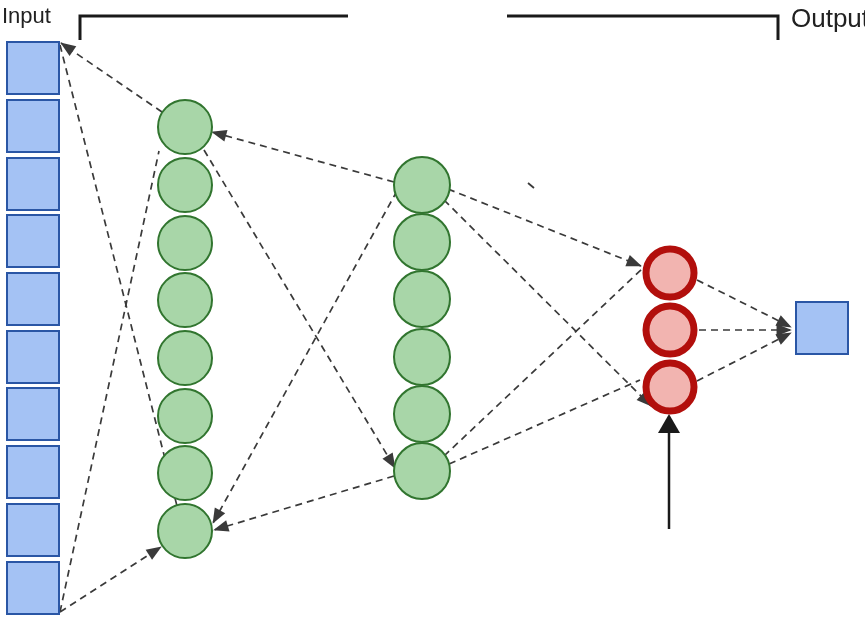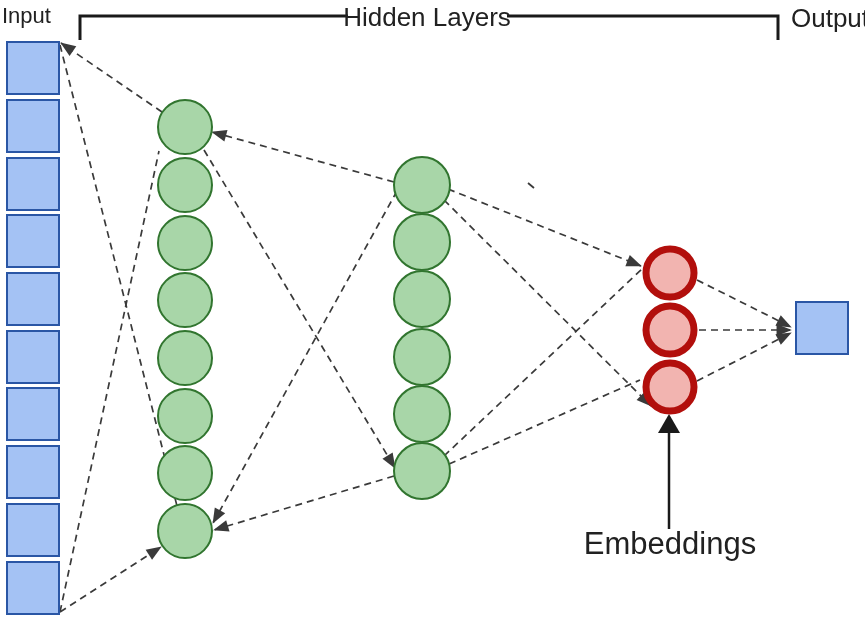--- a/index.html
+++ b/index.html
@@ -70,16 +70,14 @@
       <circle cx="422" cy="299" r="28" fill="#a8d6a8" stroke="#31752f" stroke-width="2"></circle>
       <circle cx="422" cy="357" r="28" fill="#a8d6a8" stroke="#31752f" stroke-width="2"></circle>
       <circle cx="422" cy="414" r="28" fill="#a8d6a8" stroke="#31752f" stroke-width="2"></circle>
       <circle cx="422" cy="471" r="28" fill="#a8d6a8" stroke="#31752f" stroke-width="2"></circle>
       <circle cx="670" cy="273" r="24" fill="#f2b4b0" stroke="#b20f0c" stroke-width="7"></circle>
       <circle cx="670" cy="330" r="24" fill="#f2b4b0" stroke="#b20f0c" stroke-width="7"></circle>
       <circle cx="670" cy="387" r="24" fill="#f2b4b0" stroke="#b20f0c" stroke-width="7"></circle>
       <rect x="796" y="302" width="52" height="52" fill="#a4c2f4" stroke="#2a56a5" stroke-width="2"></rect>
     </svg>
   <div class="lbl" id="input-label">Input</div>
-  <div class="lbl" id="hidden-layers-label">Hidden Layers</div>
   <div class="lbl" id="output-label">Output</div>
-  <div class="lbl" id="embeddings-label">Embeddings</div>
 </div>
 
 </body></html>

